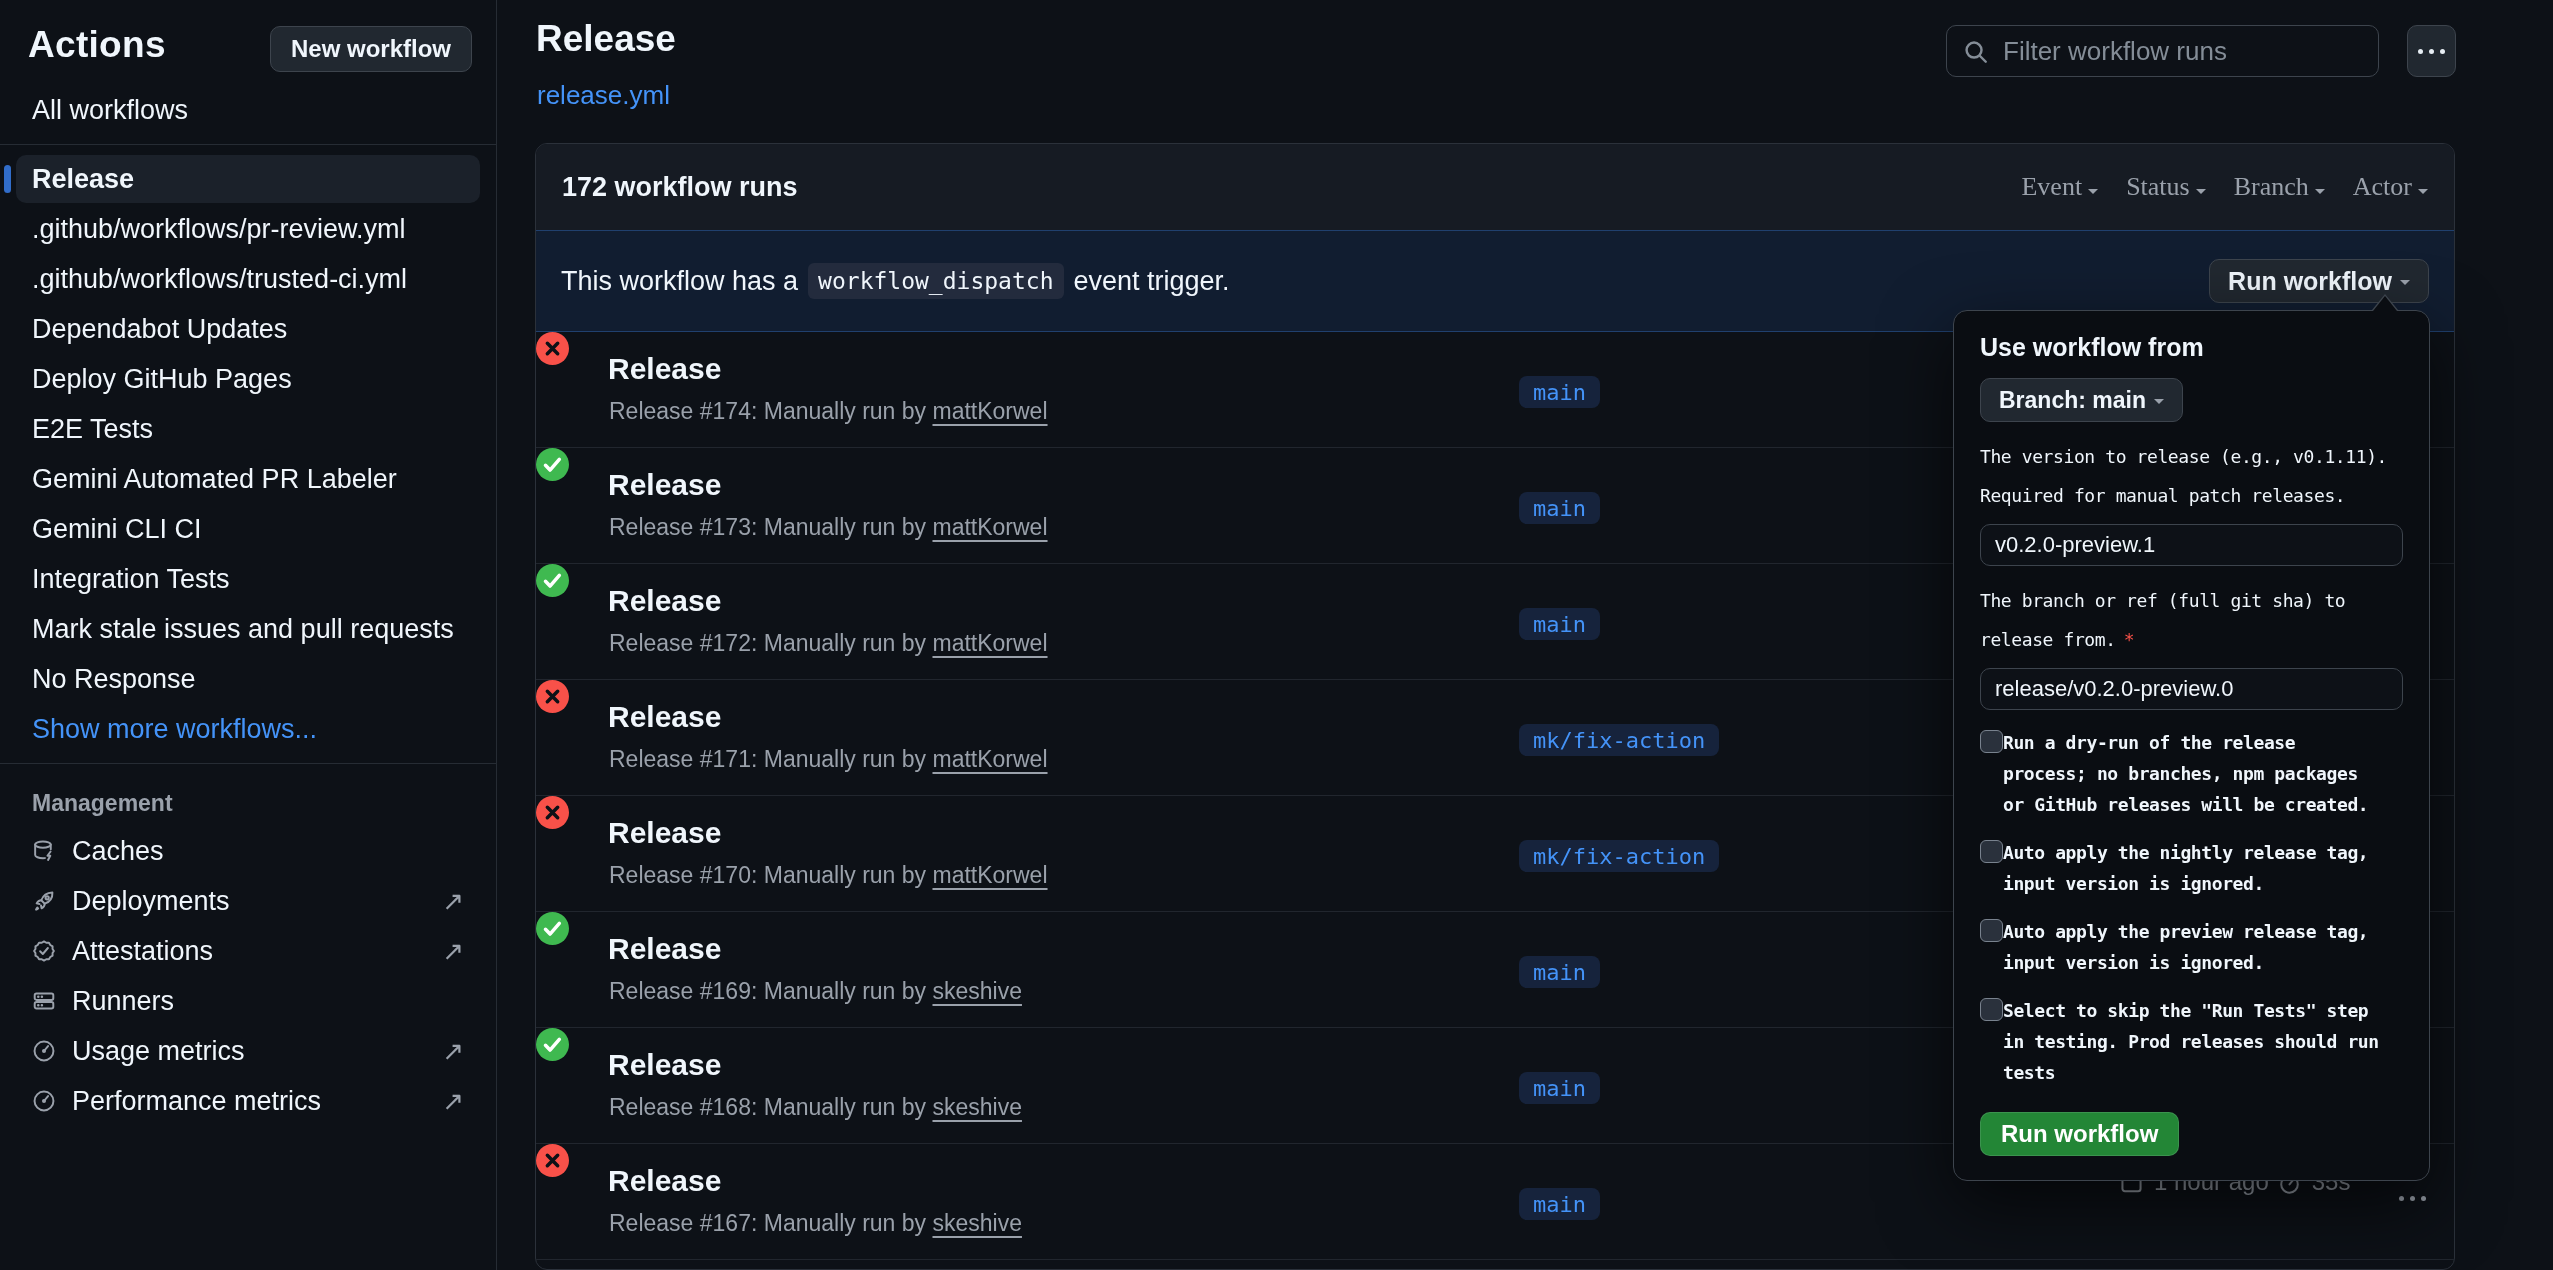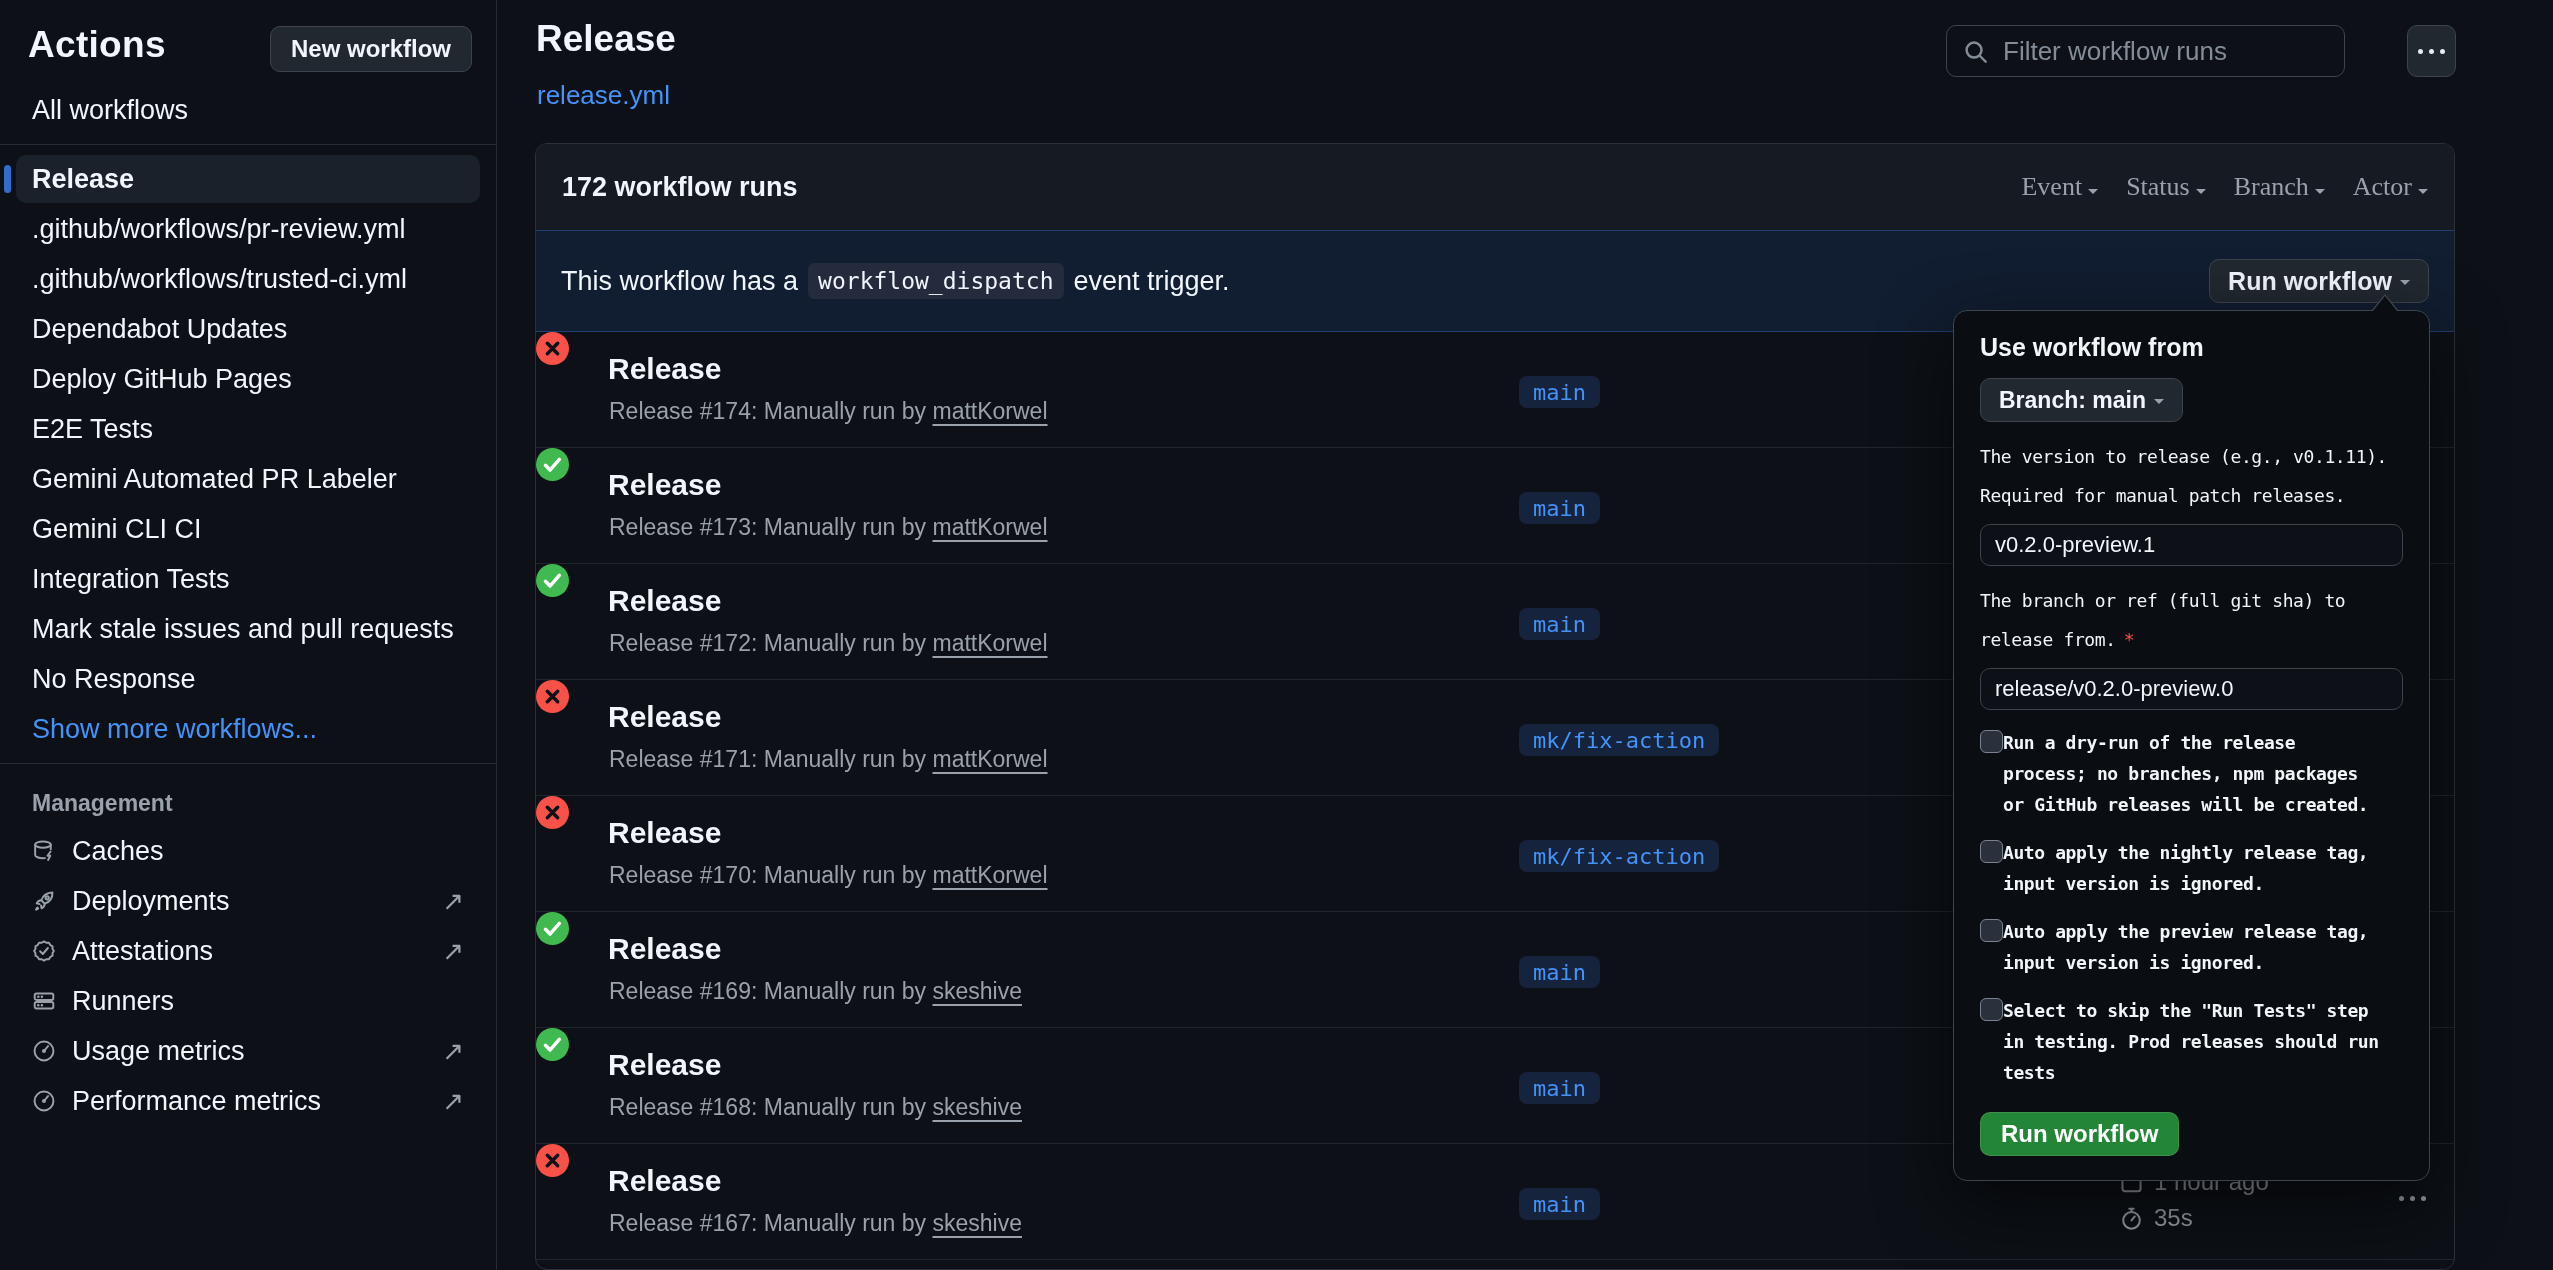--- a/index.html
+++ b/index.html
@@ -35,21 +35,21 @@
     width:7px; height:28px; border-radius:4px; background:#316dca; }
   .sb-item.link-blue { color:#4493f8; }
   .sb-section-h { margin:26px 32px 10px; font-size:23px; font-weight:700; color:#9aa1ab; }
   .sb-item .mi { width:24px; height:24px; margin-right:16px; flex:none; }
   .sb-item .ext { margin-left:auto; color:#9aa1ab; font-size:26px;
     font-family:"DejaVu Sans", sans-serif; }
 
   
   .page-title { position:absolute; left:536px; top:18px; font-size:37px; font-weight:600; }
   .file-link { position:absolute; left:537px; top:80px; font-size:26px; color:#4493f8; text-decoration:none; cursor:pointer; }
-  .search { position:absolute; left:1946px; top:25px; width:399px; height:52px;
+  .search { position:absolute; left:1946px; top:25px; width:433px; height:52px;
     border:1px solid #3d444d; border-radius:10px; background:transparent; }
   .search svg { position:absolute; left:16px; top:13px; }
   .search input { position:absolute; inset:0; background:transparent; border:none; outline:none;
     color:#f0f6fc; font-size:26px; padding:0 16px 0 56px; font-family:"Liberation Sans", sans-serif; width:100%; }
   .search input::placeholder { color:#848d97; }
   .hdr-kebab { position:absolute; left:2407px; top:25px; width:49px; height:52px; color:#e6edf3; }
 
   
   .card { position:absolute; left:535px; top:143px; width:1920px; height:1127px;
     border:1px solid #2b313a; border-radius:12px; overflow:hidden; background:#0d1117; }
@@ -65,21 +65,21 @@
   .banner .btn { margin-left:auto; height:44px; padding:0 18px; font-size:25px; font-weight:600; }
   .banner .btn .chev { border-width:5px; color:#9aa1ab; }
 
   .run-row { position:relative; height:116px; border-bottom:1px solid #21262e; }
   .run-title { position:absolute; left:72px; top:20px; font-size:30px; font-weight:700; color:#f0f6fc; text-decoration:none; cursor:pointer; }
   .run-meta { position:absolute; left:73px; top:66px; font-size:23px; color:#9aa1ab; }
   .run-meta a { color:#9aa1ab; text-decoration:underline; text-underline-offset:5px; cursor:pointer; }
   .branch-pill { position:absolute; left:983px; top:44px; height:32px; display:inline-flex; align-items:center;
     padding:0 14px; background:#16233c; border-radius:8px; color:#4493f8;
     font-size:22px; cursor:pointer; }
-  .meta-col { position:absolute; left:1583px; top:24px; display:flex; flex-direction:column; gap:8px;
+  .meta-col { position:absolute; left:1583px; top:24px; display:flex; gap:8px;
     font-size:24px; color:#9aa1ab; }
   .meta-col .mrow { display:flex; align-items:center; gap:10px; }
   .row-kebab { position:absolute; left:1855px; top:44px; color:#9aa1ab; padding:8px; cursor:pointer; }
   .row-stub { height:20px; }
 
   
   .dialog { position:absolute; left:1953px; top:310px; width:477px; z-index:50;
     background:#0a0d12; border:1px solid #3d444d; border-radius:14px;
     box-shadow:0 24px 70px rgba(0,0,0,.65); padding:22px 26px 24px; }
   .dialog::before { content:""; position:absolute; top:-17px; left:418px; width:0; height:0;

